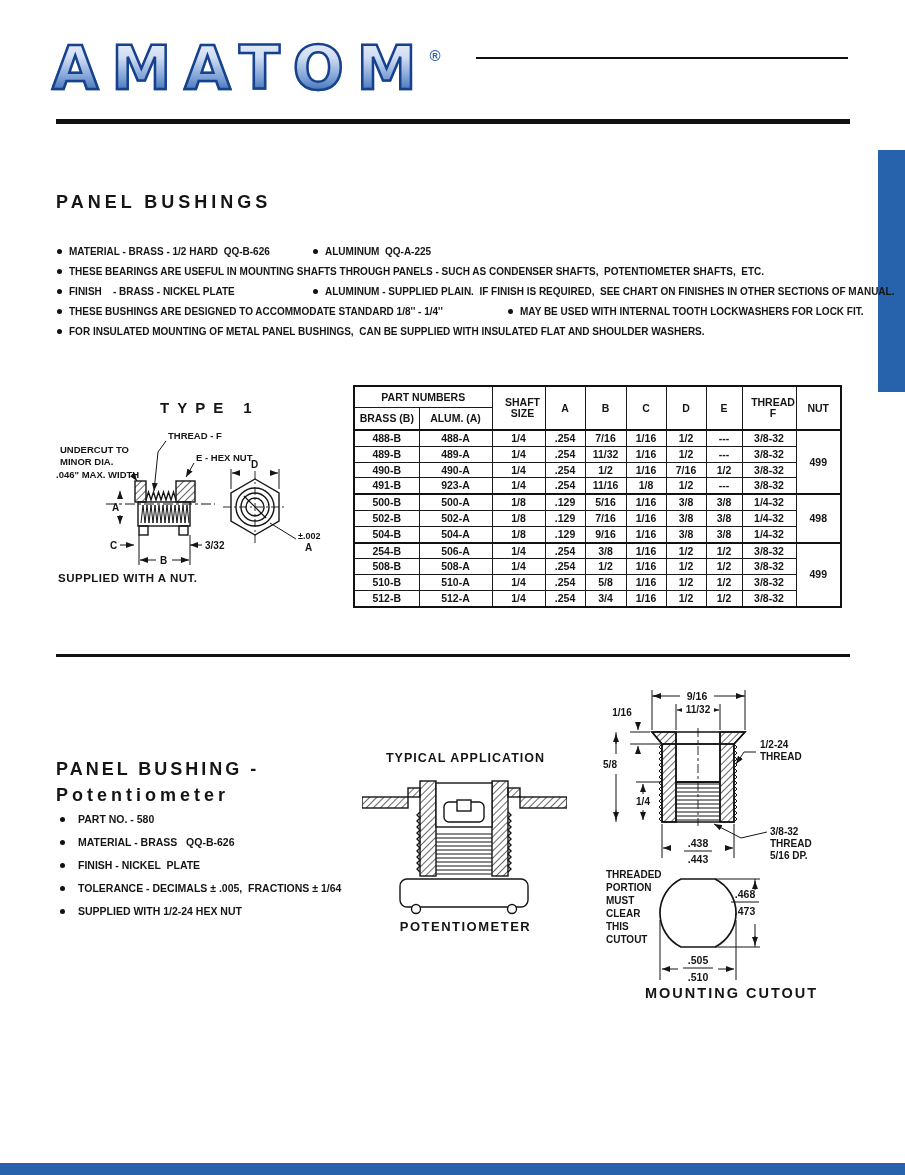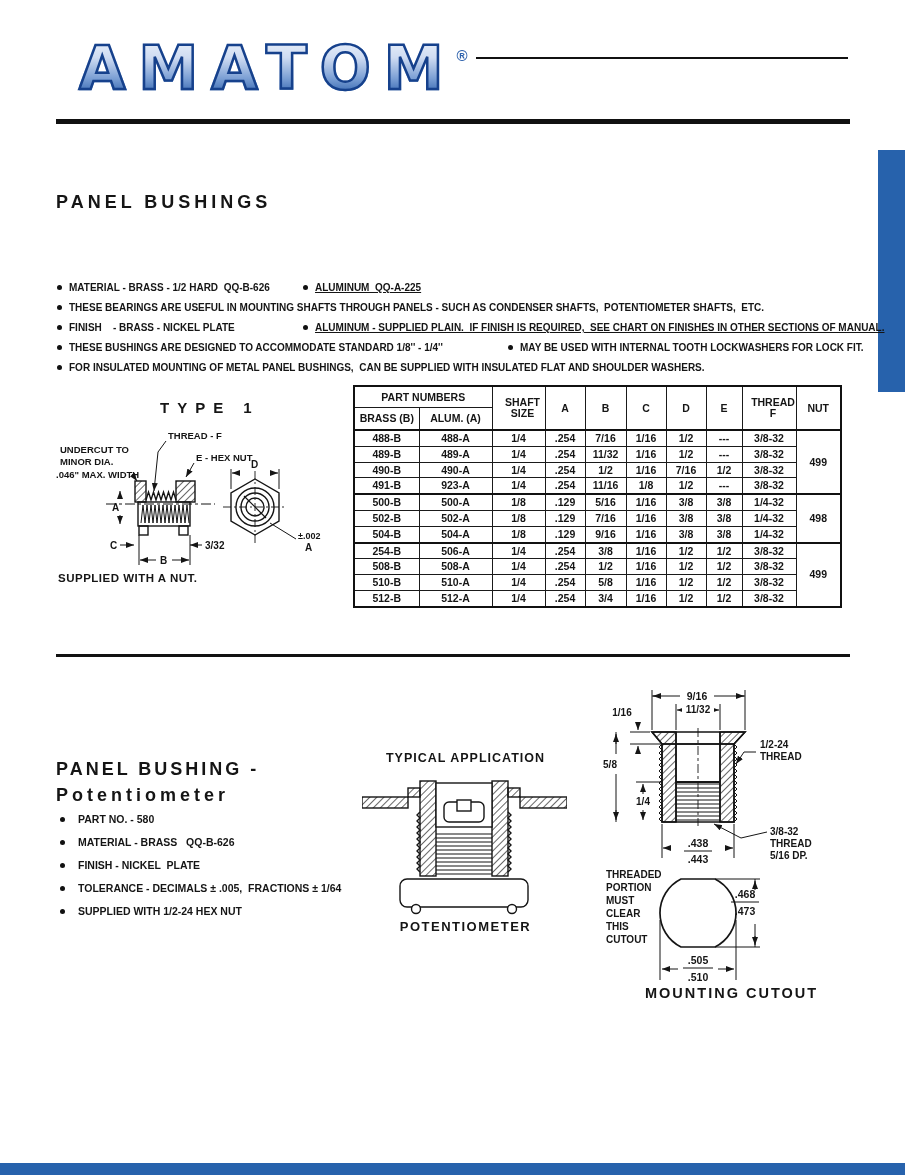--- a/index.html
+++ b/index.html
@@ -5,40 +5,40 @@
   html,body{margin:0;padding:0;background:#ffffff;}
   #page{position:relative;width:905px;height:1175px;background:#ffffff;overflow:hidden;
         font-family:"Liberation Sans","DejaVu Sans",sans-serif;color:#151515;}
 
   
   .logo{position:absolute;left:52px;top:38px;white-space:nowrap;}
   .logo-text{font-family:"DejaVu Sans",sans-serif;font-weight:800;font-size:60px;
              letter-spacing:13px;line-height:60px;color:#4a79bd;
              -webkit-text-stroke:2.5px #16418c;
              background:linear-gradient(180deg,#f3f7fd 0%,#cfdcf2 35%,#7b9fd4 65%,#2e62ad 90%,#1d4f9c 100%);
-             -webkit-background-clip:text;background-clip:text;margin-left:27px;}
+             -webkit-background-clip:text;background-clip:text;}
   @supports ((-webkit-background-clip:text)){.logo-text{color:transparent;}}
   .logo-reg{font-size:15px;font-weight:700;color:#2e62ad;vertical-align:28px;}
   .thin-rule{position:absolute;left:476px;top:57px;width:372px;height:2px;background:#111;}
   .thick-rule{position:absolute;left:56px;top:119px;width:794px;height:5px;background:#111;}
   .side-tab{position:absolute;left:878px;top:150px;width:27px;height:242px;background:#2762AC;}
   .bottom-bar{position:absolute;left:0;top:1163px;width:905px;height:12px;background:#2762AC;}
 
   
   .h1{position:absolute;left:56px;top:192px;font-size:18px;font-weight:700;letter-spacing:4px;}
   .h2{position:absolute;left:56px;top:756px;font-size:18px;font-weight:700;letter-spacing:3px;line-height:26px;}
 
   
-  .bl{position:absolute;left:57px;top:246px;font-size:10px;font-weight:700;margin-top:36px;}
+  .bl{position:absolute;left:57px;top:246px;font-size:10px;font-weight:700;}
   .b-row{position:relative;height:20px;white-space:nowrap;}
   .dot{display:inline-block;width:5px;height:5px;border-radius:50%;background:#111;
        margin:0 7px 2px 0;vertical-align:middle;}
   .bt{white-space:pre;}
   .b-right{position:absolute;top:0;}
-  .r-a{left:246px;text-decoration:underline;} .r-b{left:451px;}
+  .r-a{left:256px;} .r-b{left:451px;}
 
   .bl2{position:absolute;left:60px;top:813px;font-size:10.5px;font-weight:700;}
   .b2-row{height:23px;white-space:pre;}
   .bl2 .dot{margin-right:13px;}
 
   
   table.spec{position:absolute;left:353px;top:385px;border-collapse:collapse;table-layout:fixed;
              width:487px;font-family:"Liberation Sans",sans-serif;font-size:10.5px;font-weight:700;
              border:2.4px solid #111;}
   table.spec th,table.spec td{border:1.6px solid #1a1a1a;text-align:center;padding:0;

